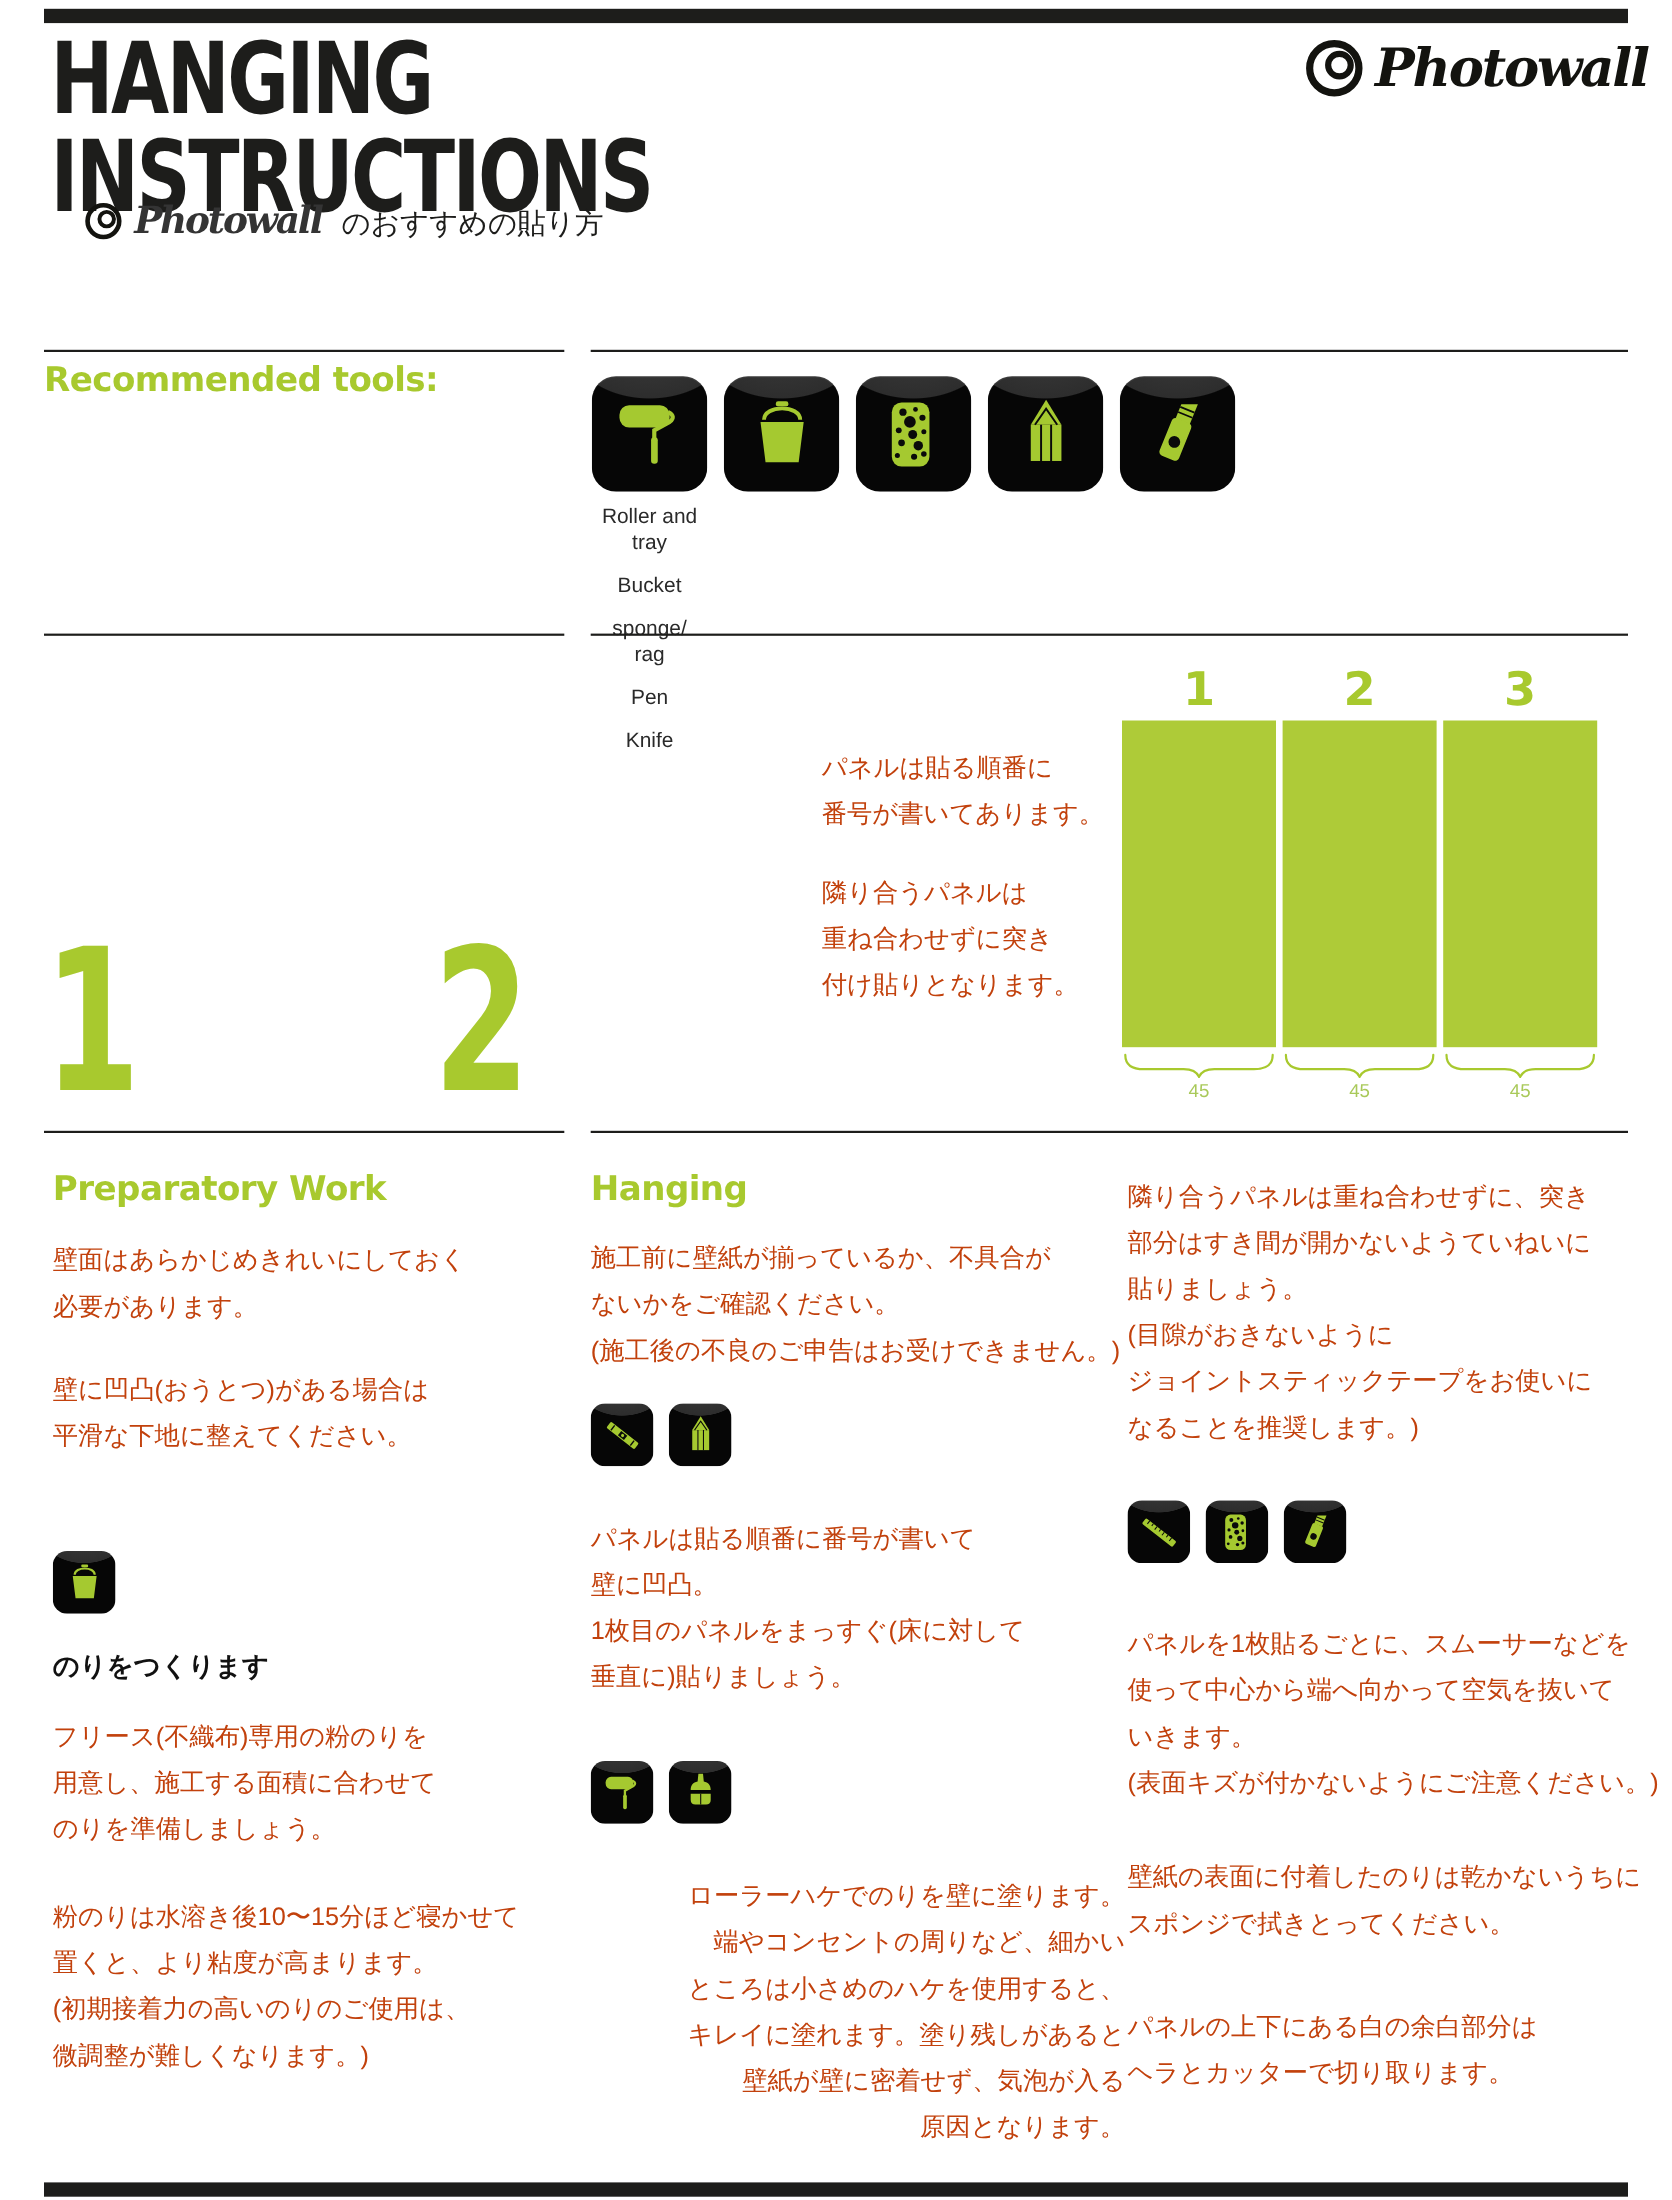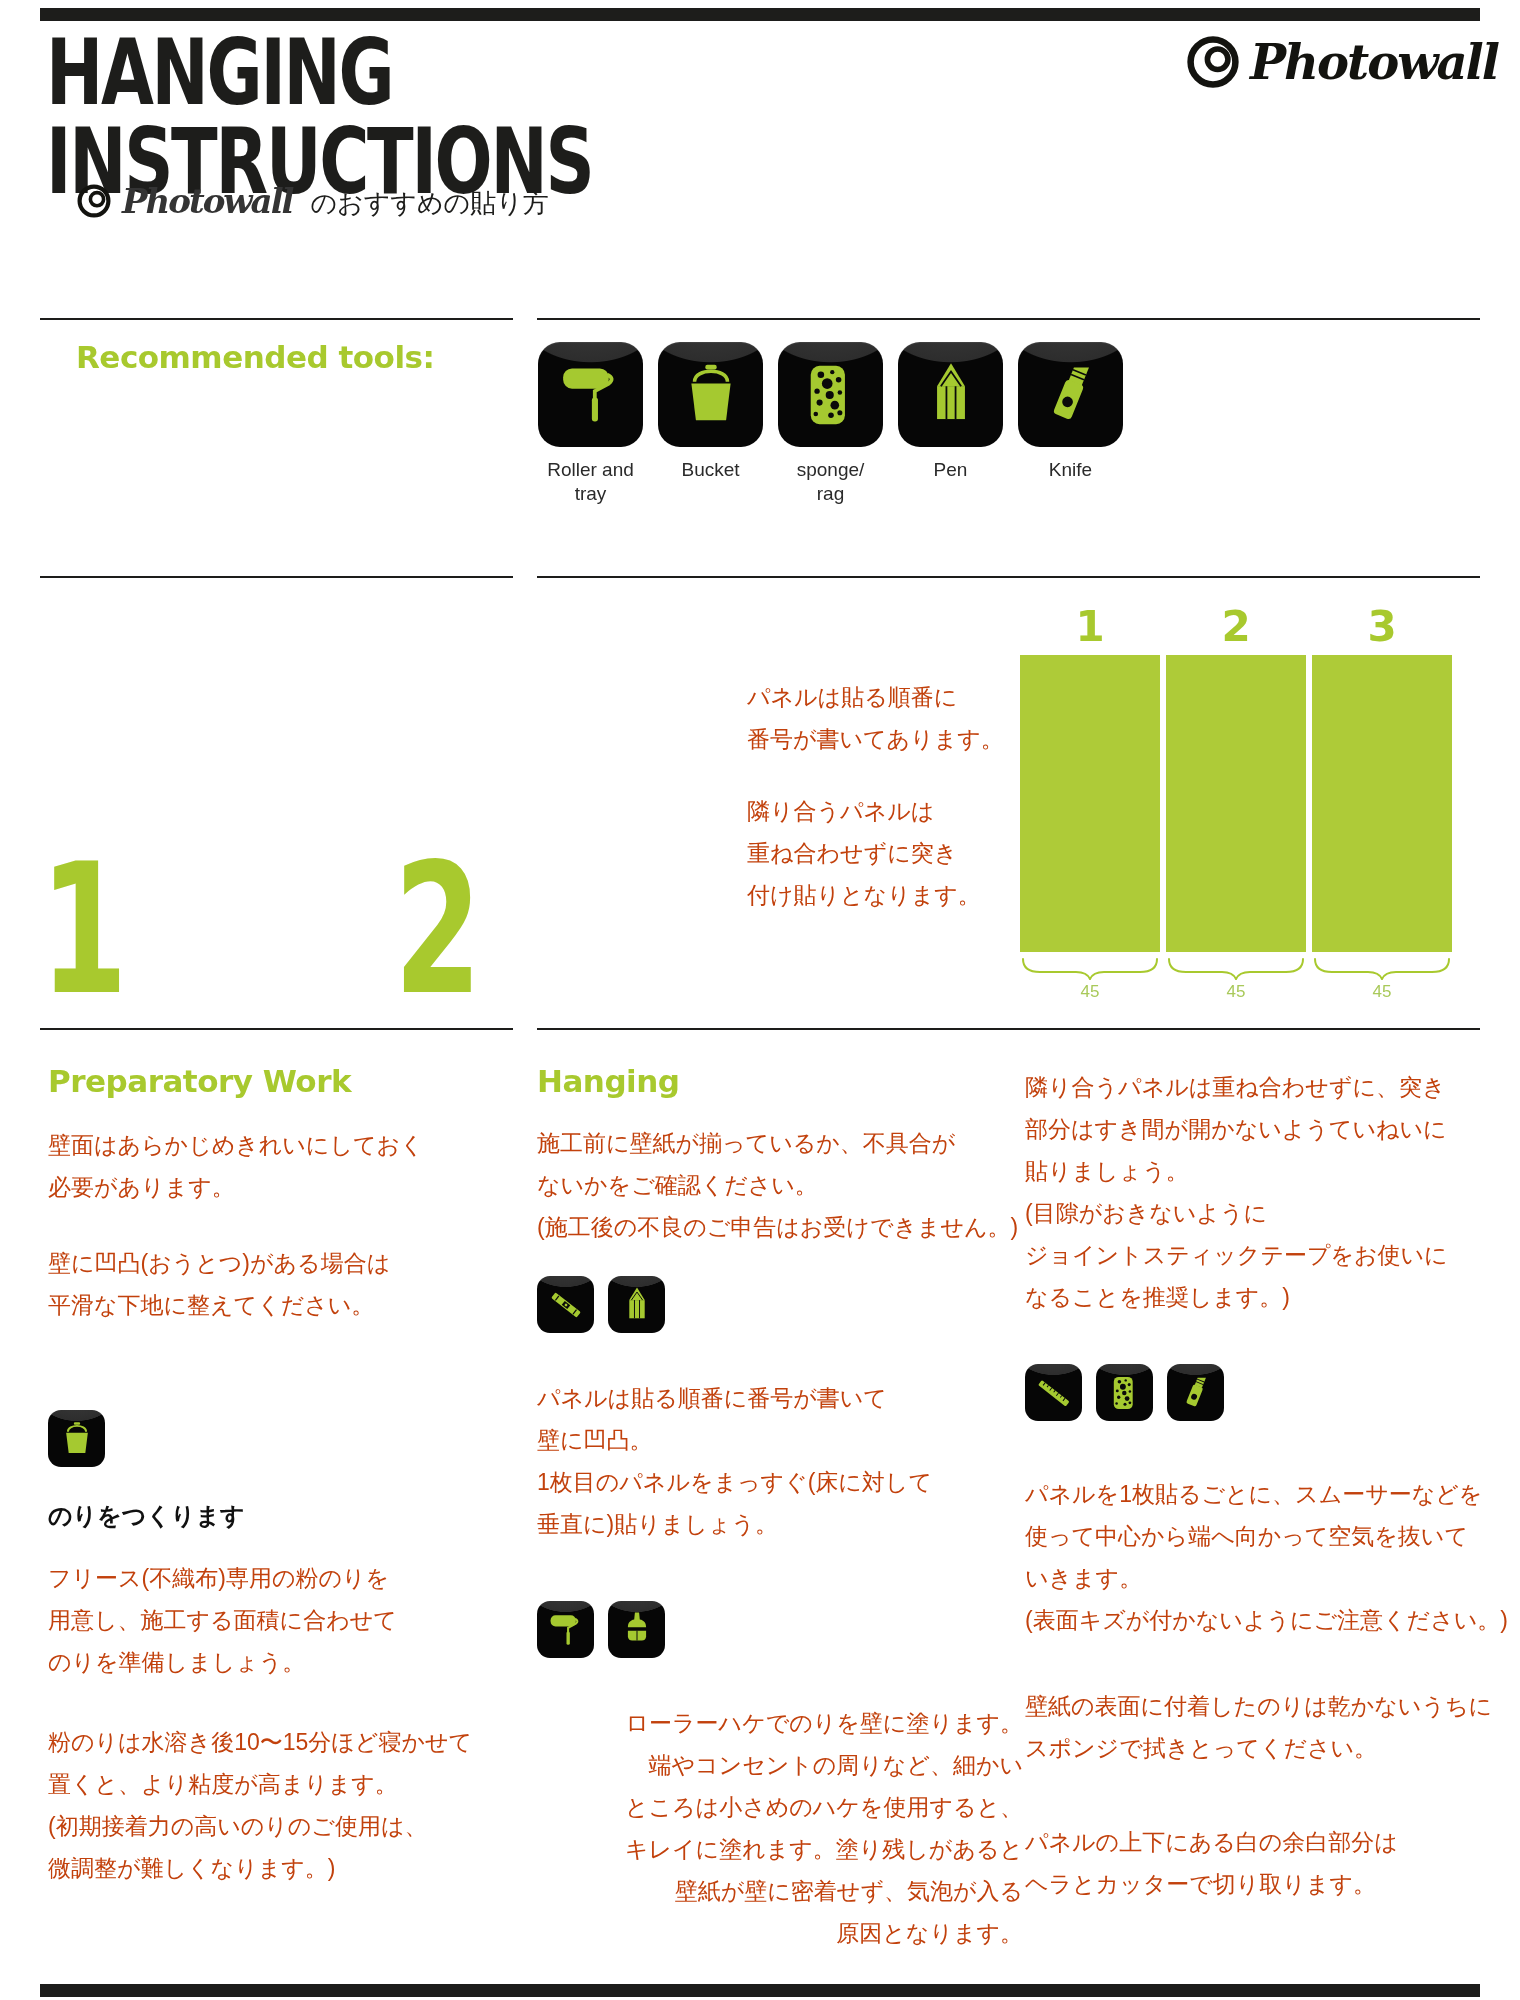--- a/index.html
+++ b/index.html
@@ -16,29 +16,29 @@
   .logo-top{position:absolute;left:1185px;top:34px;}
   .logo-mark{flex:0 0 auto;}
   .logo-text{font-family:"DejaVu Serif",serif;font-style:italic;font-weight:bold;letter-spacing:-2px;}
   .logo-top .logo-text{font-size:48px;}
   .subtitle{position:absolute;left:76px;top:180px;display:flex;align-items:center;gap:10px;}
   .subtitle .logo-text{font-size:34px;}
   .subtitle-jp{font-size:26px;color:#1d1d1b;margin-left:8px;padding-top:6px;}
 
   .green-h{color:#a8c92e;font-weight:700;font-size:31px;line-height:34px;
            font-family:"DejaVu Sans","Liberation Sans",sans-serif;letter-spacing:-.5px;}
-  .tools-heading{position:absolute;left:40px;top:340px;margin-left:36px;}
+  .tools-heading{position:absolute;left:40px;top:328px;}
 
   .tiles{position:absolute;left:538px;top:342px;display:flex;gap:15px;}
   .tile{width:105px;height:105px;border-radius:22px;
         background:radial-gradient(130% 90% at 50% -28%,#3c3c3c 0%,#2d2d2d 52%,rgba(0,0,0,0) 53%),#060606;
         box-shadow:inset 0 1px 1px rgba(255,255,255,.08);
         display:flex;align-items:center;justify-content:center;}
   .tile svg{width:76px;height:76px;}
-  .tile-labels{position:absolute;left:538px;top:458px;display:flex;gap:15px;}
+  .tile-labels{position:absolute;left:538px;top:458px;display:flex;gap:15px;flex-direction:column;}
   .tile-label{width:105px;text-align:center;font-size:19px;line-height:24px;color:#2a2a2a;}
 
   .bignum{position:absolute;color:#a8c92e;font-family:"DejaVu Sans",sans-serif;font-weight:800;
           font-size:180px;line-height:130px;transform:scaleX(.7);transform-origin:left top;}
 
   .jl{height:42px;line-height:42px;font-size:23px;white-space:nowrap;color:#c2410c;}
   .overview-note{position:absolute;left:747px;top:676px;}
   .overview-note .para + .para{margin-top:30px;}
 
   .panel-label{position:absolute;top:602px;width:140px;text-align:center;color:#a8c92e;

